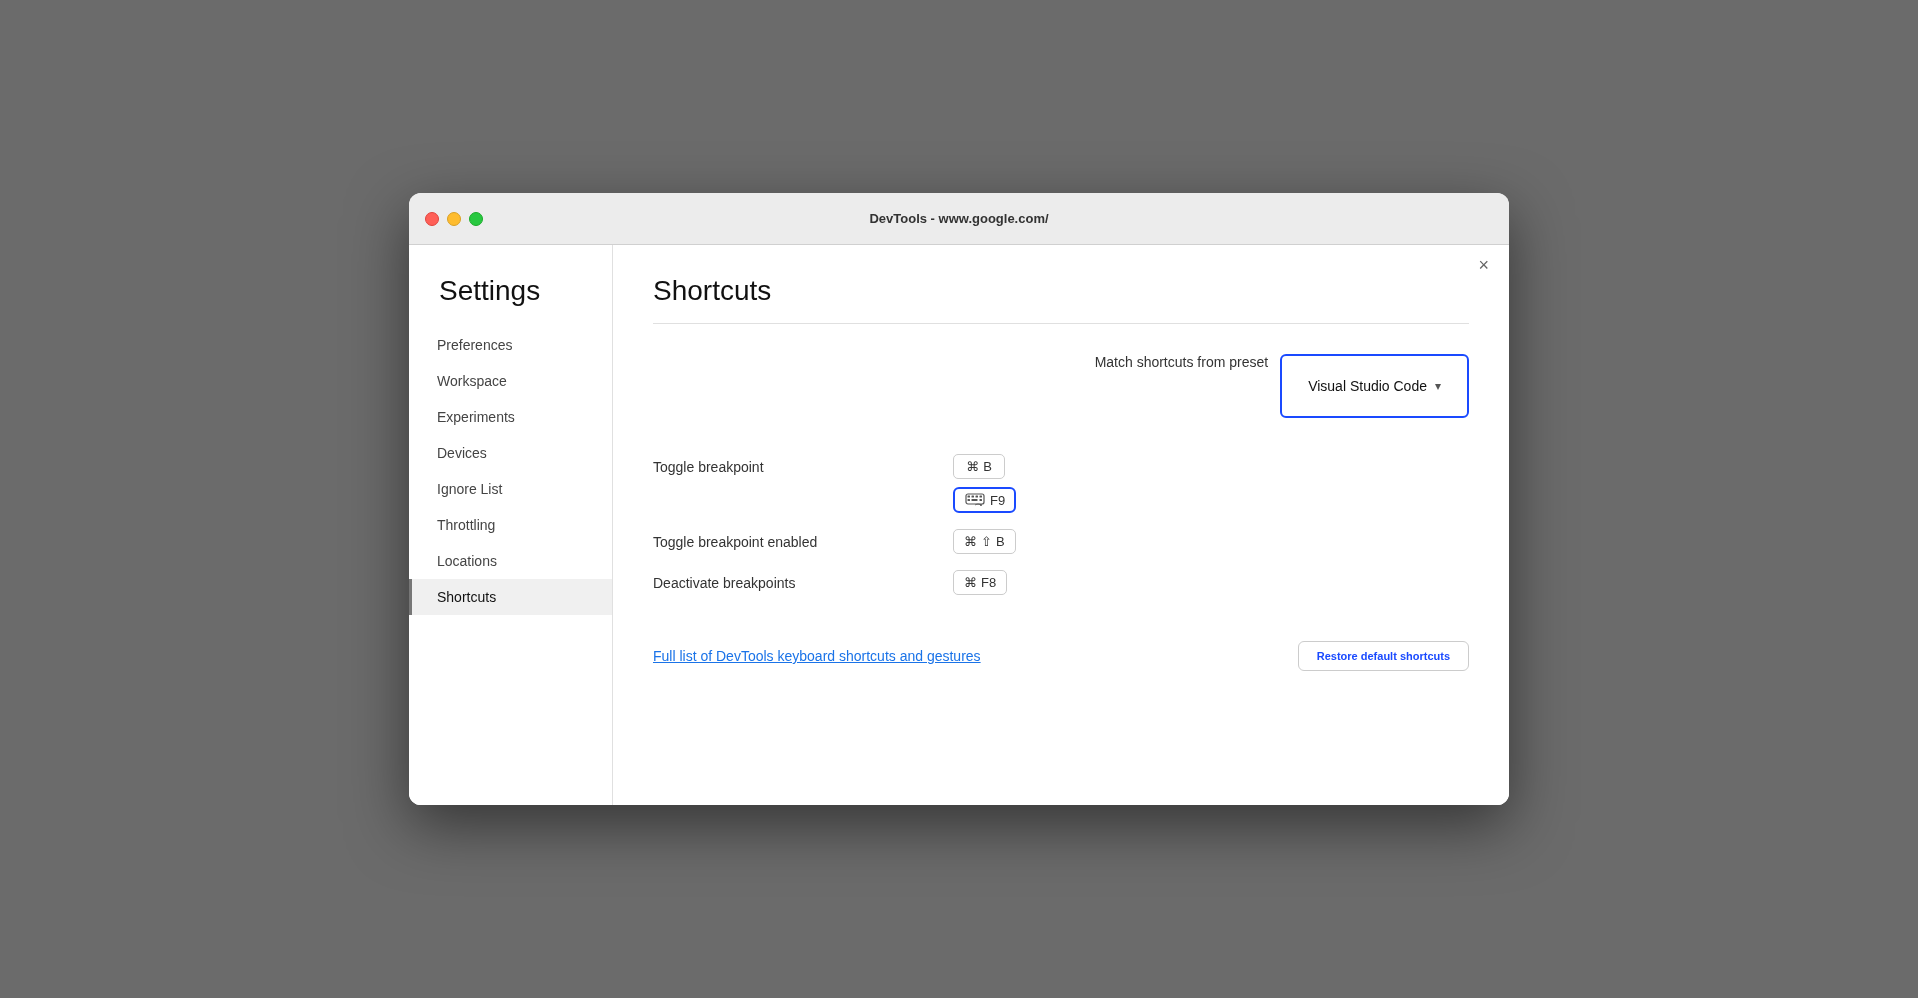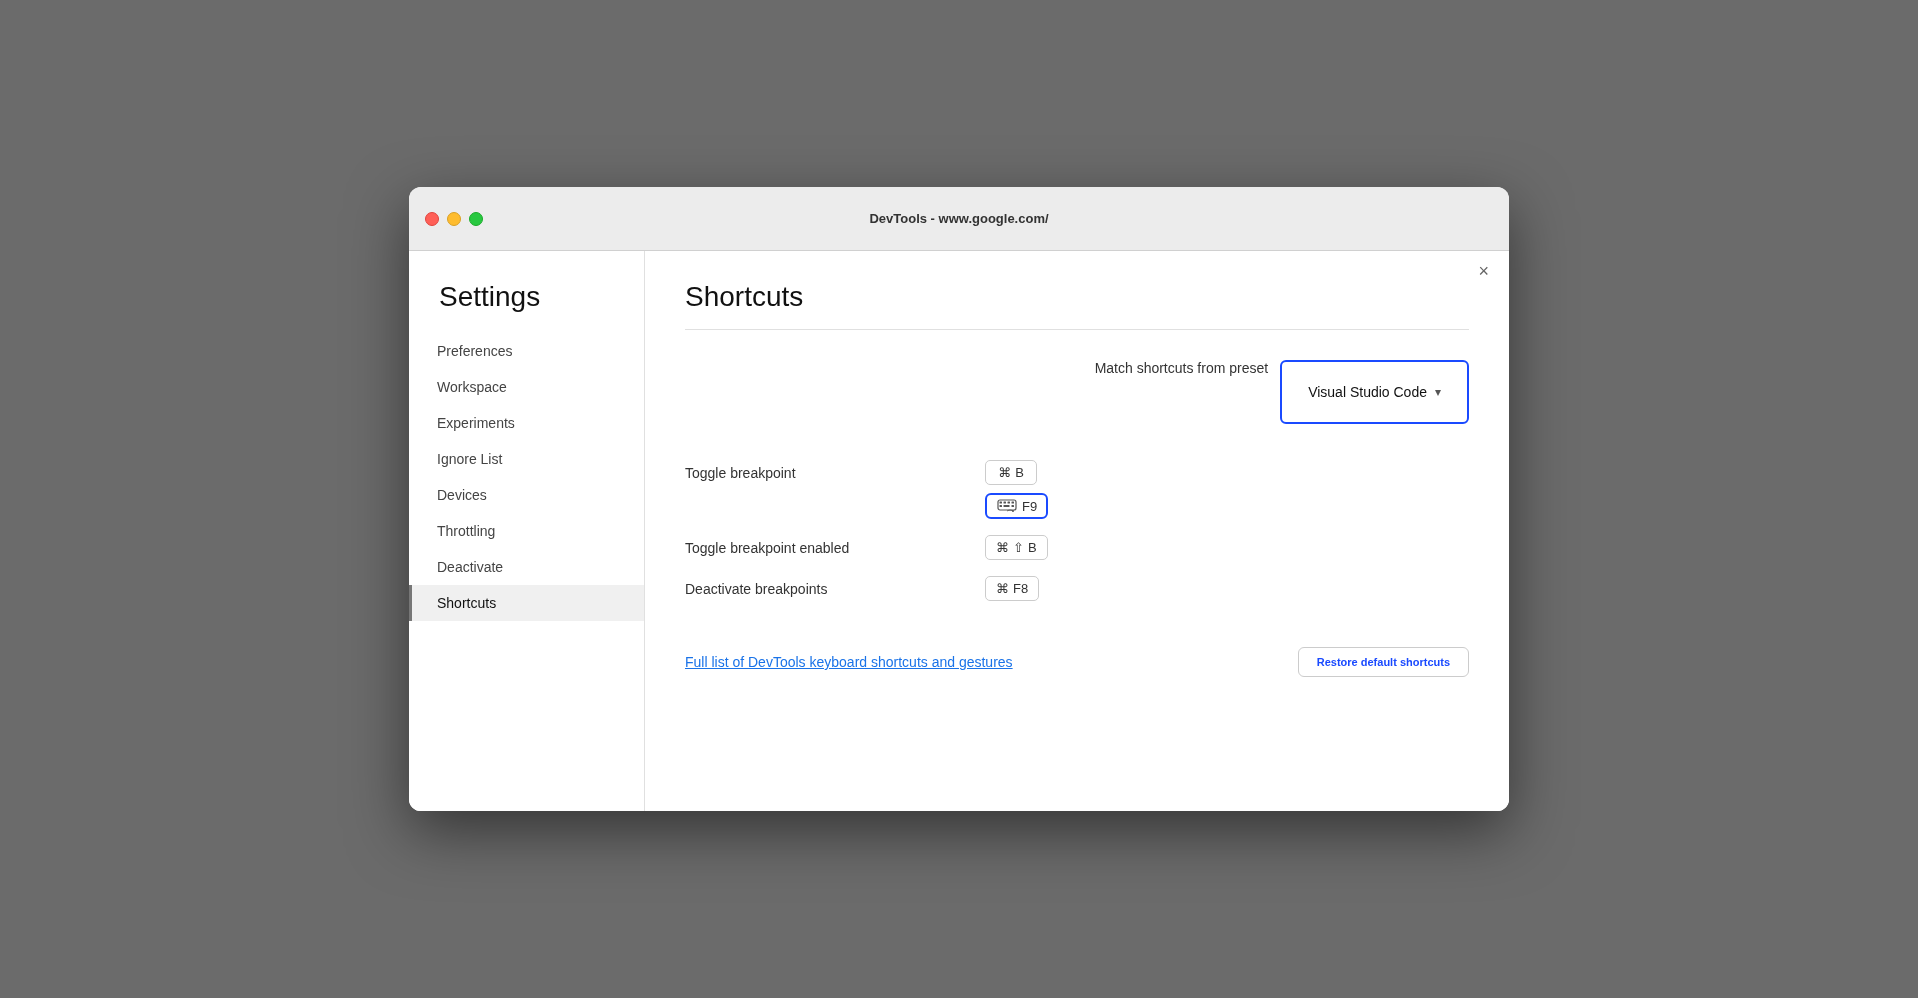--- a/index.html
+++ b/index.html
@@ -16,21 +16,21 @@
     .window-wrapper {
       width: 1100px;
       background: #e8e8e8;
       border-radius: 12px;
       box-shadow: 0 20px 60px rgba(0,0,0,0.5);
       overflow: hidden;
     }
 
     .title-bar {
       background: #ececec;
-      height: 64px;
+      height: 52px;
       display: flex;
       align-items: center;
       justify-content: center;
       position: relative;
       border-bottom: 1px solid #d0d0d0;
     }
 
     .traffic-lights {
       position: absolute;
       left: 16px;
@@ -74,21 +74,21 @@
       border: none;
       line-height: 1;
     }
 
     .main-layout {
       display: flex;
       min-height: 560px;
     }
 
     .sidebar {
-      width: 236px;
+      width: 204px;
       background: white;
       padding: 20px 0;
       border-right: 1px solid #e0e0e0;
       flex-shrink: 0;
     }
 
     .sidebar-title {
       font-size: 28px;
       font-weight: 400;
       color: #111;
@@ -284,30 +284,30 @@
         <div class="sidebar-item">
           <span>Preferences</span>
         </div>
         <div class="sidebar-item">
           <span>Workspace</span>
         </div>
         <div class="sidebar-item">
           <span>Experiments</span>
         </div>
         <div class="sidebar-item">
+          <span>Devices</span>
+        </div>
+        <div class="sidebar-item">
           <span>Ignore List</span>
         </div>
         <div class="sidebar-item">
-          <span>Devices</span>
-        </div>
-        <div class="sidebar-item">
           <span>Throttling</span>
         </div>
         <div class="sidebar-item">
-          <span>Deactivate</span>
+          <span>Locations</span>
         </div>
         <div class="sidebar-item active">
           <span>Shortcuts</span>
         </div>
       </div>
 
       <div class="content-area">
 
         <div style="position:relative; height:0;">
           <button class="close-btn" style="position:absolute; right:-20px; top:-10px;">×</button>

